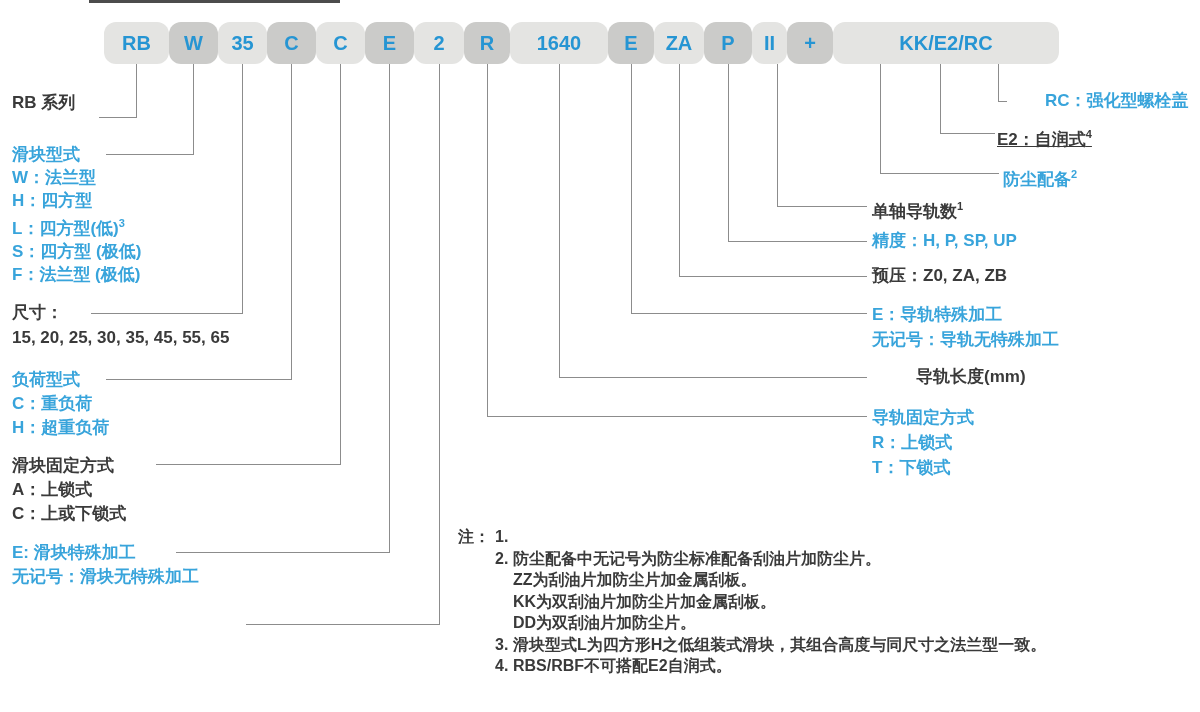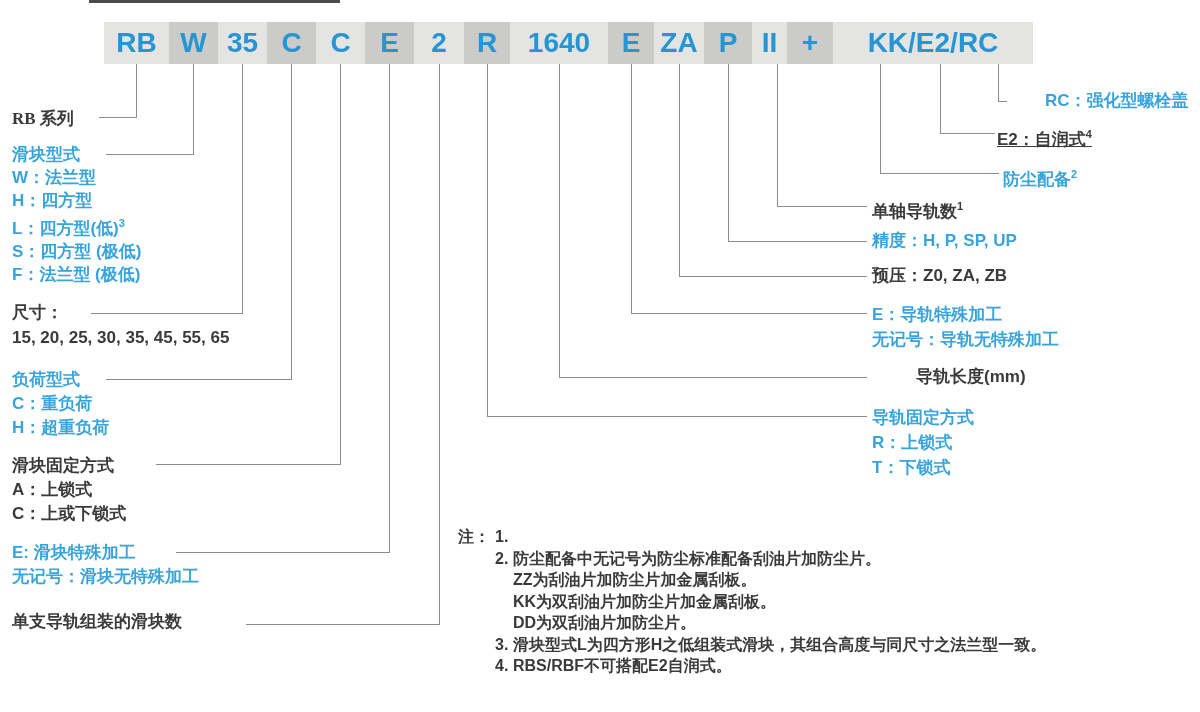--- a/index.html
+++ b/index.html
@@ -5,22 +5,23 @@
   html,body{margin:0;padding:0;background:#ffffff;}
   .canvas{
     position:relative;width:1200px;height:712px;background:#fff;overflow:hidden;
     font-family:"Liberation Sans","DejaVu Sans",sans-serif;
     color:var(--text,#3a3a3a);
   }
   .artifact{position:absolute;background:#4c4c4c;}
   .bar{position:absolute;left:104px;top:22px;height:42px;display:flex;}
   .seg{
     display:flex;align-items:center;justify-content:center;
-    font-weight:bold;font-size:28px;letter-spacing:0px;
+    font-weight:bold;font-size:20px;letter-spacing:0px;
     color:var(--code-blue,#2695d3);
+    border-radius:12px;
   }
   .seg.light{background:var(--seg-light,#e4e4e2);}
   .seg.dark{background:var(--seg-dark,#cbcbc9);}
   .conn{position:absolute;top:64px;}
   .conn.toleft{border-right:1px solid var(--line,#8c8c8c);border-bottom:1px solid var(--line,#8c8c8c);}
   .conn.toright{border-left:1px solid var(--line,#8c8c8c);border-bottom:1px solid var(--line,#8c8c8c);}
   .lbl{
     position:absolute;font-size:17px;font-weight:600;line-height:22px;
     white-space:nowrap;color:var(--text,#3a3a3a);
   }
@@ -50,42 +51,42 @@
     <div class="seg light" style="width:49px">C</div>
     <div class="seg dark" style="width:49px">E</div>
     <div class="seg light" style="width:50px">2</div>
     <div class="seg dark" style="width:46px">R</div>
     <div class="seg light" style="width:98px">1640</div>
     <div class="seg dark" style="width:46px">E</div>
     <div class="seg light" style="width:50px">ZA</div>
     <div class="seg dark" style="width:48px">P</div>
     <div class="seg light" style="width:35px">II</div>
     <div class="seg dark" style="width:46px">+</div>
-    <div class="seg light" style="width:200px">KK/E2/RC</div>
+    <div class="seg light" style="width:226px">KK/E2/RC</div>
   </div>
 
   <div class="conn toleft" style="left:99px;width:37px;height:53px;"></div>
   <div class="conn toleft" style="left:106px;width:87px;height:90px;"></div>
   <div class="conn toleft" style="left:91px;width:151px;height:249px;"></div>
   <div class="conn toleft" style="left:106px;width:185px;height:315px;"></div>
   <div class="conn toleft" style="left:156px;width:184px;height:400px;"></div>
   <div class="conn toleft" style="left:176px;width:213px;height:488px;"></div>
   <div class="conn toleft" style="left:246px;width:193px;height:560px;"></div>
 
   <div class="conn toright" style="left:487px;width:379px;height:352px;"></div>
   <div class="conn toright" style="left:559px;width:307px;height:313px;"></div>
   <div class="conn toright" style="left:631px;width:235px;height:249px;"></div>
   <div class="conn toright" style="left:679px;width:187px;height:212px;"></div>
   <div class="conn toright" style="left:728px;width:138px;height:177px;"></div>
   <div class="conn toright" style="left:777px;width:89px;height:142px;"></div>
   <div class="conn toright" style="left:880px;width:118px;height:109px;"></div>
   <div class="conn toright" style="left:940px;width:54px;height:69px;"></div>
   <div class="conn toright" style="left:998px;width:8px;height:37px;"></div>
 
-  <div class="lbl" style="left:12px;top:108px;font-family:Liberation Serif, serif;">RB 系列</div>
+  <div class="lbl" style="left:12px;top:92px;">RB 系列</div>
 
   <div class="lbl blue" style="left:12px;top:143px;line-height:23px;">
     <div>滑块型式</div>
     <div>W：法兰型</div>
     <div>H：四方型</div>
     <div><span>L：四方型(低)</span><sup>3</sup></div>
     <div>S：四方型 (极低)</div>
     <div>F：法兰型 (极低)</div>
   </div>
 
@@ -104,21 +105,20 @@
     <div>滑块固定方式</div>
     <div>A：上锁式</div>
     <div>C：上或下锁式</div>
   </div>
 
   <div class="lbl blue" style="left:12px;top:541px;line-height:24px;">
     <div>E: 滑块特殊加工</div>
     <div>无记号：滑块无特殊加工</div>
   </div>
 
-  <div class="lbl" style="left:12px;top:611px;">单支导轨组装的滑块数</div>
 
   <div class="lbl blue" style="left:1045px;top:90px;">RC：强化型螺栓盖</div>
 
   <div class="lbl" style="left:997px;top:123px;text-decoration:underline;">
     <span>E2：自润式</span><sup>4</sup>
   </div>
 
   <div class="lbl blue" style="left:1003px;top:163px;">
     <span>防尘配备</span><sup>2</sup>
   </div>

